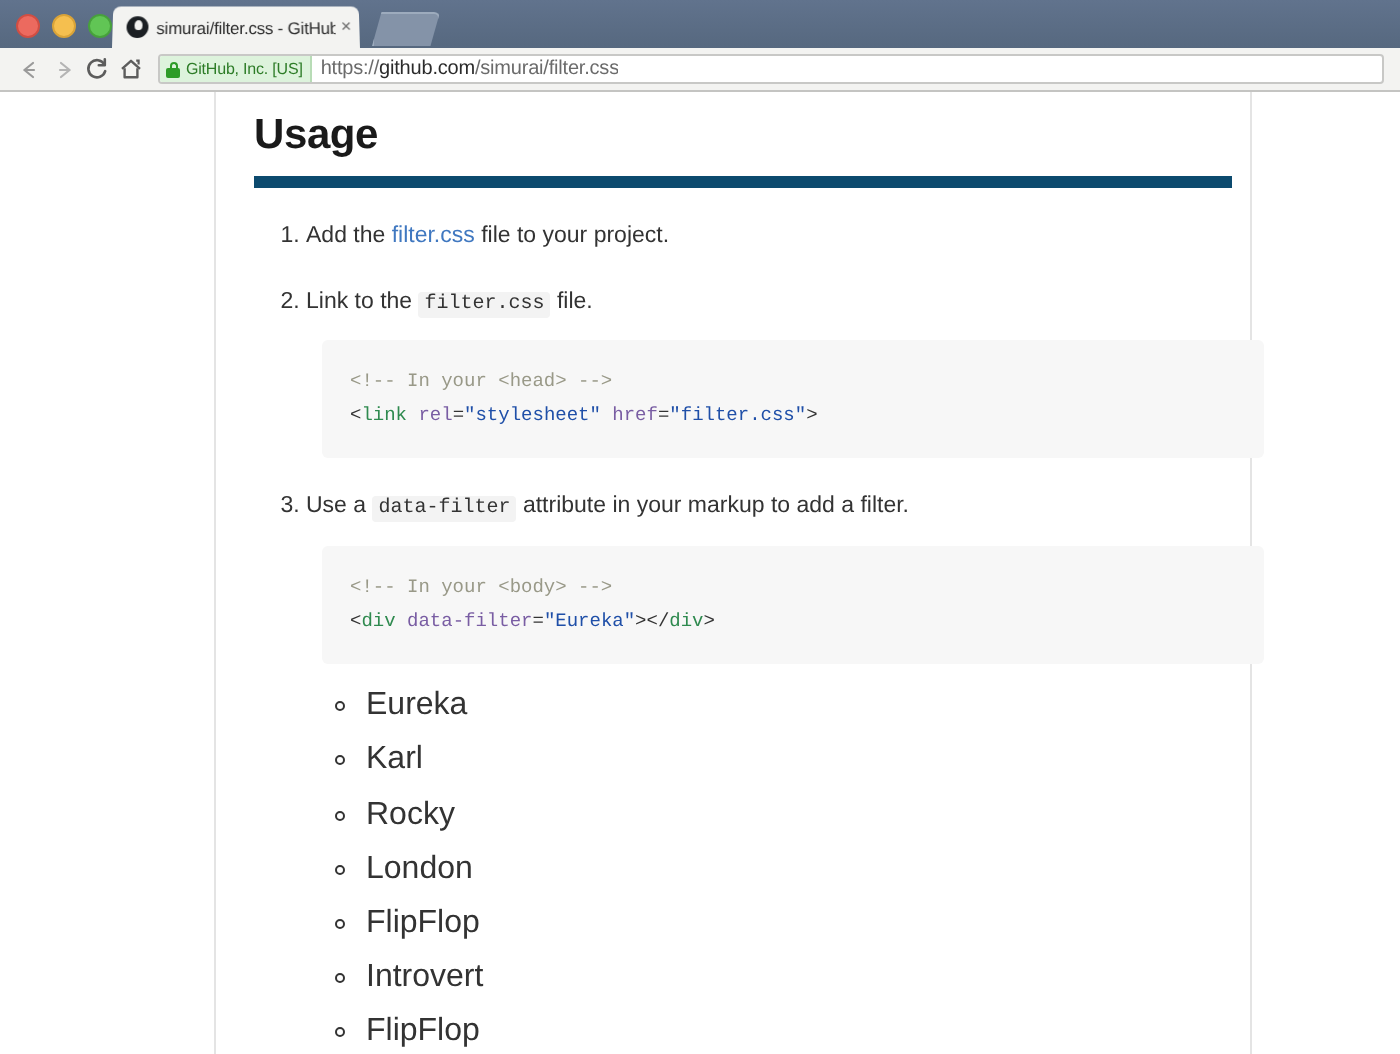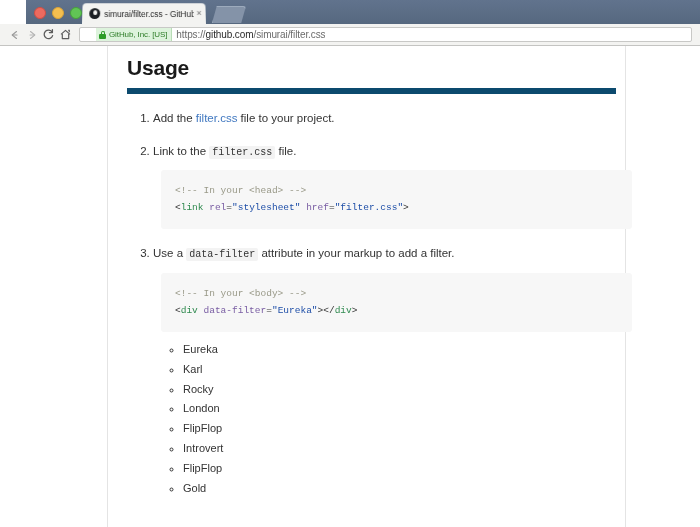--- a/index.html
+++ b/index.html
@@ -25,21 +25,20 @@
 
   
   .tab-strip {
     position: relative;
     height: 24px;
     background: linear-gradient(to bottom, #61738d 0%, #56687f 100%);
     display: flex;
     align-items: flex-end;
     padding-left: 8px;
     box-sizing: border-box;
-    margin-left: 26px;
   }
   .traffic-lights {
     position: absolute;
     left: 8px;
     top: 7px;
     display: flex;
     gap: 6px;
     align-items: center;
   }
   .light {
@@ -142,21 +141,20 @@
     height: 15px;
     margin-left: 5px;
     margin-right: 2px;
     background: #ffffff;
     border: 1px solid #c8c8c6;
     border-radius: 2px;
     display: flex;
     align-items: center;
     overflow: hidden;
     box-sizing: border-box;
-    padding-left: 16px;
   }
   .security-chip {
     display: flex;
     align-items: center;
     height: 100%;
     background: #ddf3dc;
     border-right: 1px solid #b8dcb6;
     padding: 0 4px 0 3px;
     flex: 0 0 auto;
   }
@@ -299,21 +297,21 @@
     margin: 18px 0 0 26px;
     line-height: 1.45;
   }
 
   ul.names {
     margin: 9px 0 0 0;
     padding-left: 56px;
     list-style-type: circle;
   }
   ul.names > li {
-    font-size: 11px;
+    font-size: 16px;
     color: #333333;
     line-height: 1.48;
     margin-bottom: 3.5px;
   }
 
   
   .watermark {
     position: absolute;
     right: 0;
     bottom: 0;

